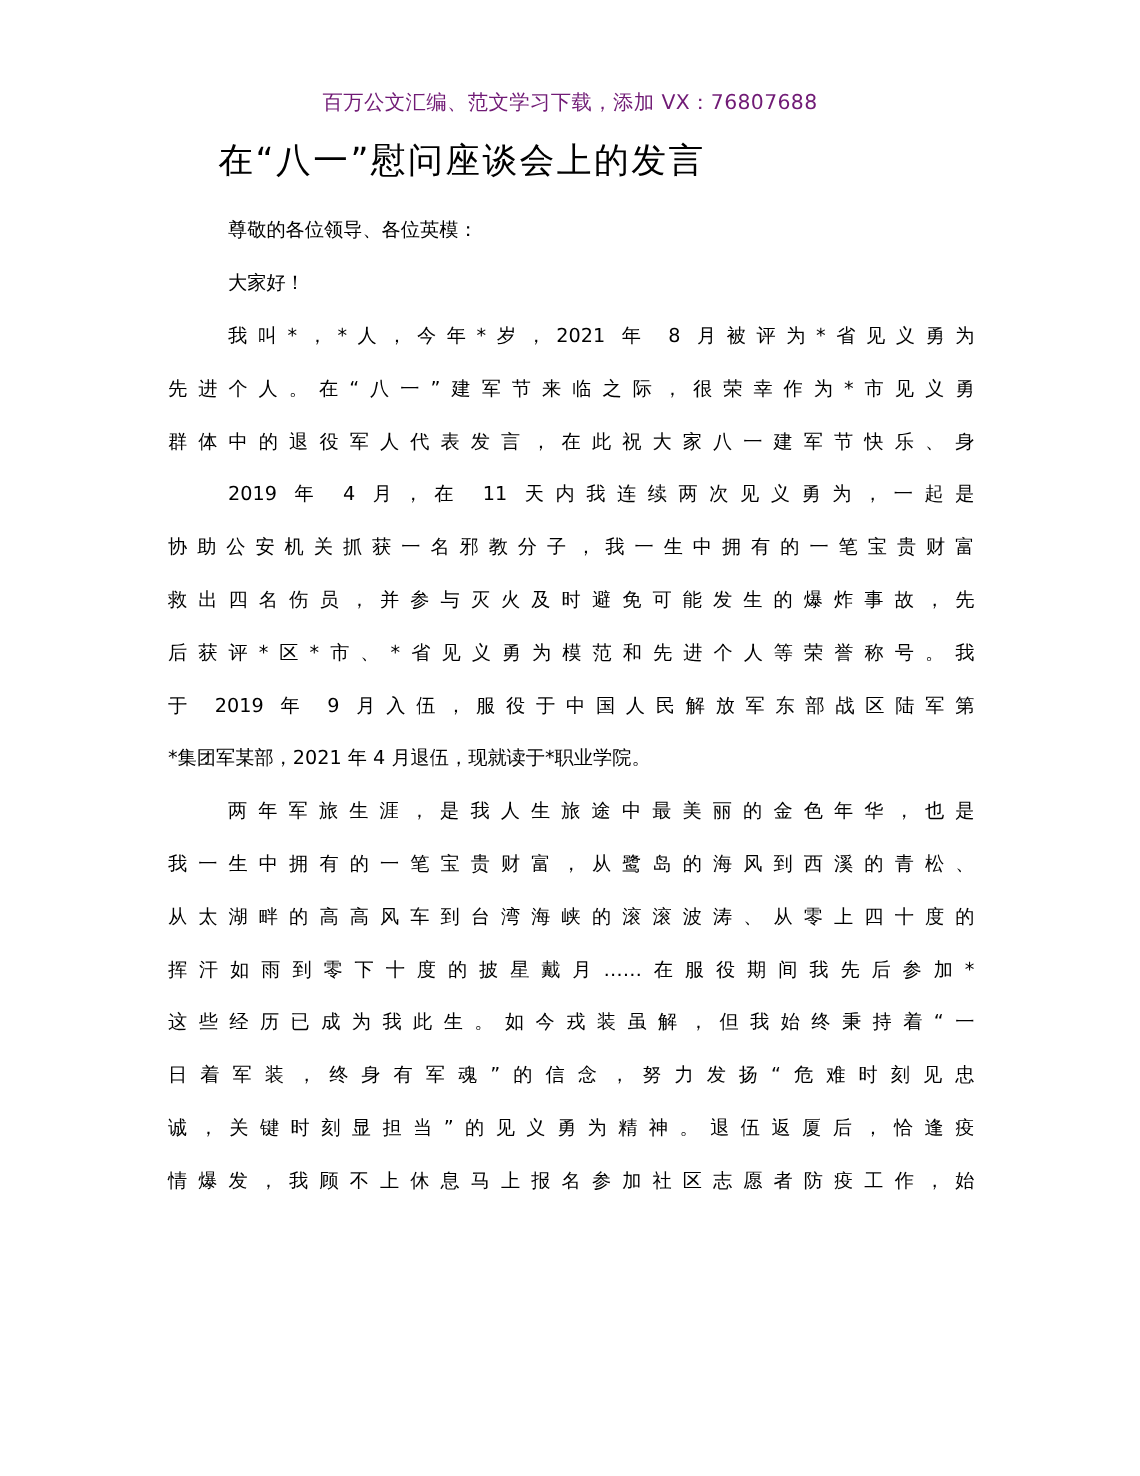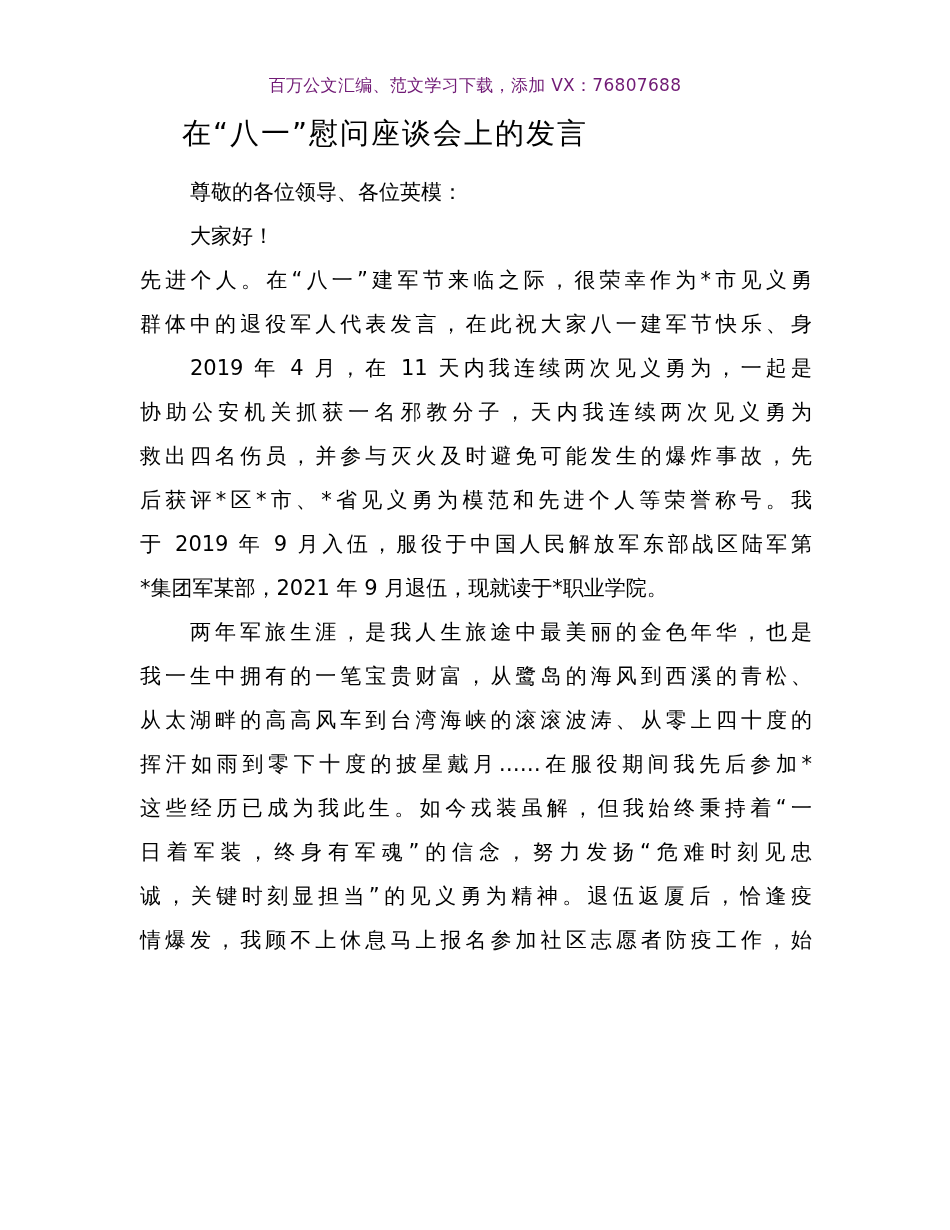--- a/index.html
+++ b/index.html
@@ -3,42 +3,43 @@
 <meta charset="utf-8">
 <style>
   html, body { margin: 0; padding: 0; background: #ffffff; }
   body { width: 950px; height: 1230px; position: relative; overflow: hidden;
          font-family: "DejaVu Sans", "Liberation Sans", sans-serif; color: #000; }
   .watermark { position: absolute; top: 58px; left: 0; width: 950px; text-align: center;
                font-size: 17px; color: #701a75; letter-spacing: 0.3px; margin-top: 16px; }
   .title { position: absolute; top: 114px; left: 0; width: 770px; text-align: center;
            font-size: 29px; letter-spacing: 2px; }
   .body { position: absolute; top: 172px; left: 140px; width: 672px; }
-  .line { height: 44px; line-height: 40px; font-size: 21px; white-space: nowrap;
+  .line { height: 44px; line-height: 40px; font-size: 16px; white-space: nowrap;
           text-align: justify; text-align-last: justify; }
   .line.indent { padding-left: 50px; }
   .line.last { text-align-last: left; }
 </style>
 </head>
 <body>
 
 <div class="watermark">百万公文汇编、范文学习下载，添加 VX：76807688</div>
 <div class="title">在“八一”慰问座谈会上的发言</div>
 
 <div class="body">
   <div class="line indent last">尊敬的各位领导、各位英模：</div>
   <div class="line indent last">大家好！</div>
+  <div class="line indent">我叫*，*人，今年*岁，2021 年 8 月被评为*省见义勇为</div>
   <div class="line">先进个人。在“八一”建军节来临之际，很荣幸作为*市见义勇</div>
   <div class="line">群体中的退役军人代表发言，在此祝大家八一建军节快乐、身</div>
   <div class="line indent">2019 年 4 月，在 11 天内我连续两次见义勇为，一起是</div>
-  <div class="line">协助公安机关抓获一名邪教分子，天内我连续两次见义勇为</div>
+  <div class="line">协助公安机关抓获一名邪教分子，我一生中拥有的一笔宝贵财富</div>
   <div class="line">救出四名伤员，并参与灭火及时避免可能发生的爆炸事故，先</div>
   <div class="line">后获评*区*市、*省见义勇为模范和先进个人等荣誉称号。我</div>
   <div class="line">于 2019 年 9 月入伍，服役于中国人民解放军东部战区陆军第</div>
-  <div class="line last">*集团军某部，2021 年 9 月退伍，现就读于*职业学院。</div>
+  <div class="line last">*集团军某部，2021 年 4 月退伍，现就读于*职业学院。</div>
   <div class="line indent">两年军旅生涯，是我人生旅途中最美丽的金色年华，也是</div>
   <div class="line">我一生中拥有的一笔宝贵财富，从鹭岛的海风到西溪的青松、</div>
   <div class="line">从太湖畔的高高风车到台湾海峡的滚滚波涛、从零上四十度的</div>
   <div class="line">挥汗如雨到零下十度的披星戴月……在服役期间我先后参加*</div>
   <div class="line">这些经历已成为我此生。如今戎装虽解，但我始终秉持着“一</div>
   <div class="line">日着军装，终身有军魂”的信念，努力发扬“危难时刻见忠</div>
   <div class="line">诚，关键时刻显担当”的见义勇为精神。退伍返厦后，恰逢疫</div>
   <div class="line">情爆发，我顾不上休息马上报名参加社区志愿者防疫工作，始</div>
 </div>
 

